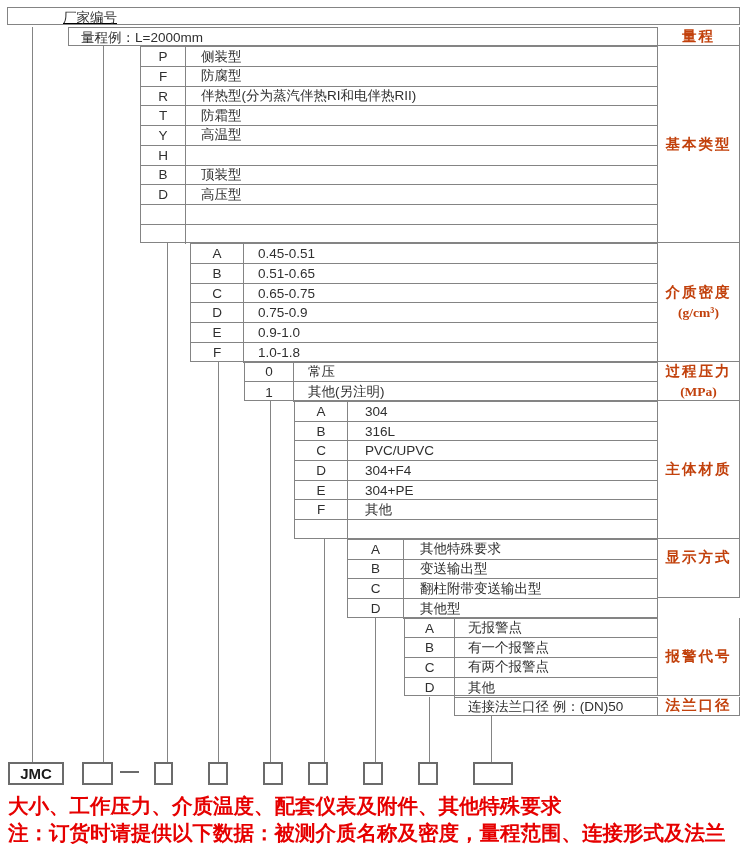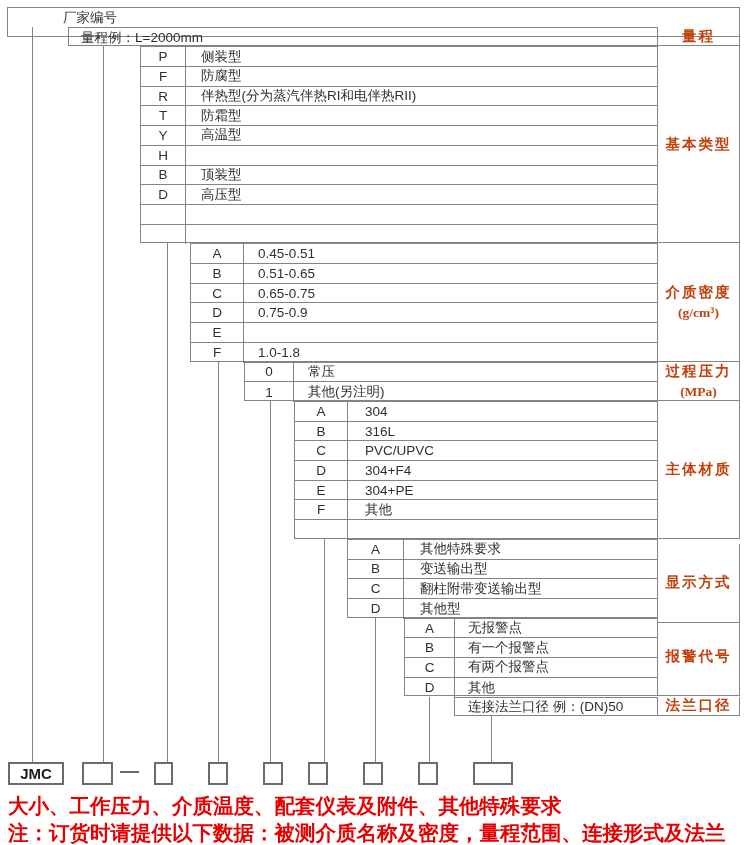--- a/index.html
+++ b/index.html
@@ -23,21 +23,21 @@
   .note{position:absolute;left:8px;top:792px;color:var(--red);font-weight:bold;font-size:20.5px;line-height:27px;white-space:nowrap;}
 </style>
 </head>
 <body>
 
 <div id="diagram">
   <div class="note">
     <div>大小、工作压力、介质温度、配套仪表及附件、其他特殊要求</div>
     <div>注：订货时请提供以下数据：被测介质名称及密度，量程范围、连接形式及法兰</div>
   </div>
-<div class="sec" style="left: 7px; top: 7px; width: 733px; height: 30px;">
+<div class="sec" style="left: 7px; top: 7px; width: 733px; height: 18px; text-decoration: underline;">
       <div class="row" style="height: 19.7px;">
         <div class="valcell" style="padding-left: 55px;">厂家编号</div>
       </div>
     </div>
     <div class="conn" style="left: 32px; top: 26.7px; height: 735.3px;"></div>
     <div class="sec" style="left: 68px; top: 26.7px; width: 590px; height: 19.7px;">
       <div class="row" style="height: 19.7px;">
         <div class="valcell" style="padding-left: 12px;">量程例：L=2000mm</div>
       </div>
     </div>
@@ -102,20 +102,21 @@
       <div class="row" style="height: 19.7px;">
         <div class="keycell" style="width: 53px;">C</div>
         <div class="valcell" style="padding-left: 14px;">0.65-0.75</div>
       </div>
       <div class="row" style="height: 19.7px;">
         <div class="keycell" style="width: 53px;">D</div>
         <div class="valcell" style="padding-left: 14px;">0.75-0.9</div>
       </div>
       <div class="row" style="height: 19.7px;">
         <div class="keycell" style="width: 53px;">E</div>
+        <div class="valcell" style="padding-left: 14px;">0.9-1.0</div>
       </div>
       <div class="row" style="height: 19.7px;">
         <div class="keycell" style="width: 53px;">F</div>
         <div class="valcell" style="padding-left: 14px;">1.0-1.8</div>
       </div>
     </div>
     <div class="labelcell" style="left: 658px; top: 243.4px; width: 82px; height: 118.2px;">
       <div>介质密度</div>
       <div class="sub">(g/cm³)</div>
     </div>
@@ -180,21 +181,21 @@
       </div>
       <div class="row" style="height: 19.7px;">
         <div class="keycell" style="width: 56px;">C</div>
         <div class="valcell" style="padding-left: 16px;">翻柱附带变送输出型</div>
       </div>
       <div class="row" style="height: 19.7px;">
         <div class="keycell" style="width: 56px;">D</div>
         <div class="valcell" style="padding-left: 16px;">其他型</div>
       </div>
     </div>
-    <div class="labelcell" style="left: 658px; top: 544px; width: 82px; height: 78.8px;">
+    <div class="labelcell" style="left: 658px; top: 519px; width: 82px; height: 78.8px;">
       <div>显示方式</div>
     </div>
     <div class="conn" style="left: 375px; top: 617.7px; height: 144.3px;"></div>
     <div class="sec" style="left: 404px; top: 617.7px; width: 254px; height: 78.8px;">
       <div class="row" style="height: 19.7px;">
         <div class="keycell" style="width: 50px;">A</div>
         <div class="valcell" style="padding-left: 13px;">无报警点</div>
       </div>
       <div class="row" style="height: 19.7px;">
         <div class="keycell" style="width: 50px;">B</div>

